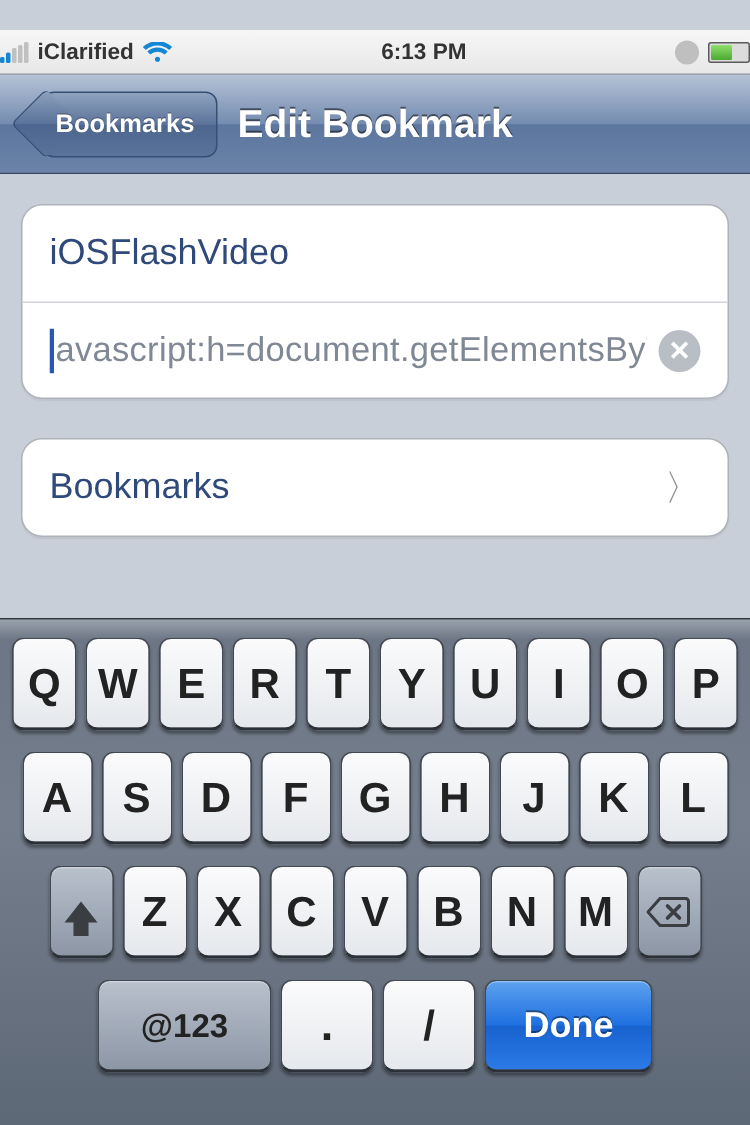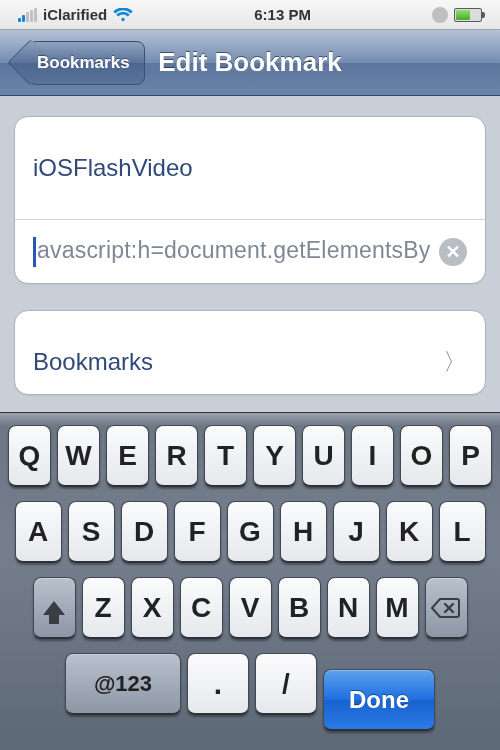--- a/index.html
+++ b/index.html
@@ -1,20 +1,20 @@
 <!DOCTYPE html>
 <html><head>
 <meta charset="utf-8">
 <style>
 * { margin: 0; padding: 0; box-sizing: border-box; font-family: -apple-system, Helvetica, Arial, sans-serif; -webkit-font-smoothing: antialiased; }
 html, body { width: 500px; height: 750px; overflow: hidden; }
 body { background: #c9cfd8; }
 
 
-.status-bar { height: 30px; background: linear-gradient(#f7f7f7,#e7e7e7); display: flex; align-items: center; justify-content: space-between; padding: 0 18px; font-size: 15px; font-weight: bold; color: #333; border-bottom: 1px solid #9ca0a7; }
+.status-bar { height: 30px; background: linear-gradient(#f7f7f7,#e7e7e7); display: flex; align-items: center; justify-content: space-between; padding: 0 0; font-size: 15px; font-weight: bold; color: #333; border-bottom: 1px solid #9ca0a7; margin-top: 20px; }
 .status-left, .status-right { display: flex; align-items: center; gap: 6px; }
 .signal-bars { display: flex; align-items: flex-end; gap: 1px; height: 14px; }
 .signal-bars span { width: 3px; background: #c0c0c0; border-radius: 1px; }
 .signal-bars span:nth-child(1){height:4px;background:#1487d4}
 .signal-bars span:nth-child(2){height:7px;background:#1487d4}
 .signal-bars span:nth-child(3){height:10px;background:#c0c0c0}
 .signal-bars span:nth-child(4){height:12px;background:#c0c0c0}
 .signal-bars span:nth-child(5){height:14px;background:#c0c0c0}
 .wifi-icon svg { display:block }
 .clock-icon { width:16px; height:16px; border-radius:50%; background:#bfbfbf; position:relative; }
@@ -24,21 +24,21 @@
 
 
 .nav-bar { height: 66px; background: linear-gradient(#b5c2d6,#748cb0 50%,#5c769e 51%,#6b83a8); display:flex; align-items:center; padding:0 10px; border-bottom:1px solid #324662; position:relative; }
 .nav-title { position:absolute; left:0;right:0; text-align:center; color:#fff; font-size:26px; font-weight:bold; text-shadow:0 -1px 0 rgba(0,0,0,.5); pointer-events:none;}
 .back-button { position:relative; height:44px; display:flex; align-items:center; background:linear-gradient(#8ea3bf,#5b739a 50%,#4c668f 51%,#5a739a); color:#fff; font-size:17px; font-weight:bold; padding:0 14px 0 8px; border-radius:8px; border:1px solid #374f73; text-shadow:0 -1px 0 rgba(0,0,0,.4); margin-left:18px; z-index:2;}
 .back-button:before{content:"";position:absolute;left:-15px;top:4px;width:32px;height:32px;background:linear-gradient(135deg,#8ea3bf,#5b739a 50%,#4c668f 51%,#5a739a);border:1px solid #374f73;border-right:none;border-top:none;transform:rotate(45deg);border-radius:4px;z-index:-1;}
 
 
 .content { padding: 20px 14px; }
 .group { background:#fff; border:1px solid #aeb2b9; border-radius:14px; overflow:hidden; box-shadow:0 1px 1px rgba(0,0,0,.06);}
-.row { display:flex; align-items:center; height:64px; padding:0 18px; font-size:24px; color:#2f4a7a;margin-top:19px; }
+.row { display:flex; align-items:center; height:64px; padding:0 18px; font-size:24px; color:#2f4a7a; }
 .group .row + .row { border-top:1px solid #cfd3d9; }
 .field-input { flex:1; border:none; outline:none; font-size:24px; color:#2f4a7a; background:transparent; min-width:0;}
 .url-row { position:relative; }
 .url-viewport { flex:1; overflow:hidden; white-space:nowrap; position:relative; min-width:0;}
 .url-text { font-size:23px; color:#7f8894; letter-spacing:.2px; }
 .text-cursor { display:inline-block; width:3px; height:30px; background:#2a57b5; vertical-align:middle; margin-right:1px;}
 .clear-btn { width:28px; height:28px; border-radius:50%; background:#b9bec4; color:#fff; display:flex; align-items:center; justify-content:center; font-size:18px; font-weight:bold; margin-left:8px; cursor:pointer; flex-shrink:0;}
 .group-spacer { height:26px; }
 .chevron { color:#8e9299; font-size:24px; margin-left:auto; }
 .folder-label { color:#2f4a7a; }
@@ -50,21 +50,21 @@
 .kb-row.r1 .key { width:43px; }
 .kb-row.r2 .key { width:47px; }
 .kb-row.r3 .key { width:43px; }
 .key.special { background:linear-gradient(#b9c1cd,#8c96a5); color:#222; }
 .key.shift, .key.backspace { width:58px; }
 .kb-row.r4 .key { height:62px; }
 .key.mode { width:116px; font-size:22px; }
 .key.period { width:62px; font-size:30px; }
 .key.slash { width:62px; font-size:28px; }
 .key.dotcom { width:88px; font-size:22px; }
-.key.done { width:112px; background:linear-gradient(#5da2ef,#1e6fe0 50%,#1862cf 51%,#2b7ae6); color:#fff; font-size:24px; text-shadow:0 -1px 0 rgba(0,0,0,.4);margin-top:16px; }
+.key.done { width:112px; background:linear-gradient(#5da2ef,#1e6fe0 50%,#1862cf 51%,#2b7ae6); color:#fff; font-size:24px; text-shadow:0 -1px 0 rgba(0,0,0,.4); }
 .shift-arrow{width:0;height:0;border-left:11px solid transparent;border-right:11px solid transparent;border-bottom:14px solid #3a3d42;position:relative;}
 .shift-arrow:after{content:"";position:absolute;left:-5px;top:13px;width:10px;height:10px;background:#3a3d42;}
 .backspace-glyph{display:flex;align-items:center}
 </style>
 </head>
 <body>
 
 <div class="status-bar">
   <div class="status-left">
     <div class="signal-bars">

